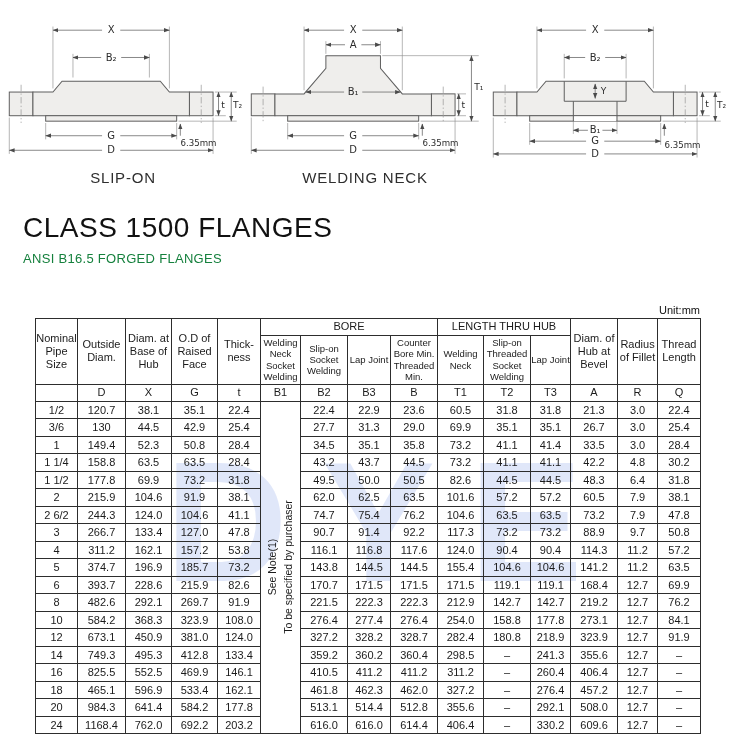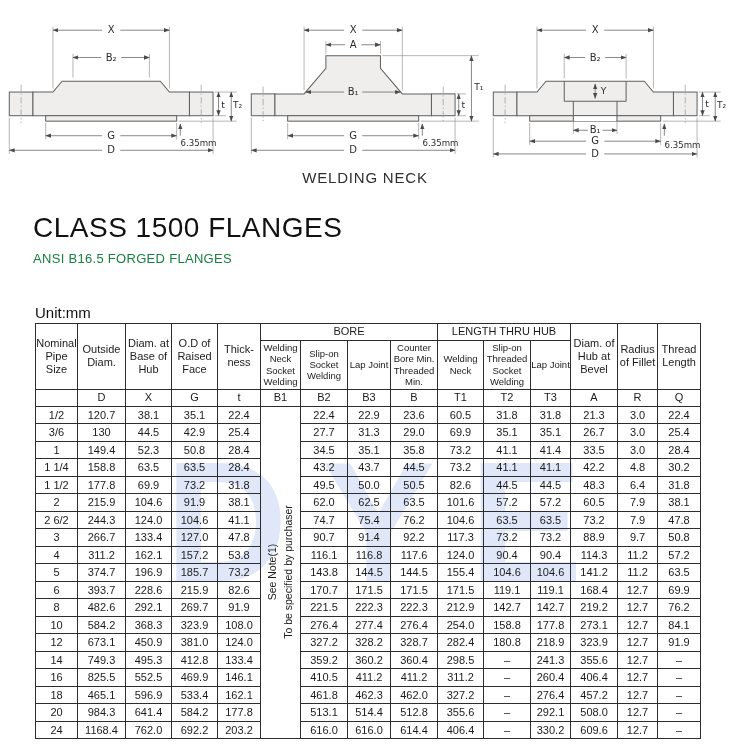--- a/index.html
+++ b/index.html
@@ -15,27 +15,27 @@
   .sline{fill:none;stroke:#5f5f5f;stroke-width:1.1;}
   .cl{stroke:#9a9a9a;stroke-width:.8;stroke-dasharray:7 2.5 1.5 2.5;}
   .ext{stroke:#8c8c8c;stroke-width:.7;}
   .dim{stroke:#6e6e6e;stroke-width:.9;}
   .lbl{font-size:11px;fill:#2c2c2c;text-anchor:middle;font-family:"DejaVu Sans",sans-serif;}
   .lbl.sm{font-size:10px;}
   .lbl.tiny{font-size:9.5px;}
   .lbl.start{text-anchor:start;}
 
   
-  .title-block{margin:26px 0 0 33px;}
+  .title-block{margin:26px 0 0 23px;}
   .page-title{font-size:28px;font-weight:400;letter-spacing:.5px;color:#111;margin:0;}
   .page-subtitle{font-size:13px;color:#15803d;margin-top:7px;letter-spacing:.3px;}
 
   
   .table-wrap{margin:38px 30px 0 35px;position:relative;}
-  .unit{font-size:15px;text-align:left;width:665px;margin-bottom:2px;color:#111;}
+  .unit{font-size:11px;text-align:right;width:665px;margin-bottom:2px;color:#111;}
   table{border-collapse:collapse;table-layout:fixed;width:665px;position:relative;z-index:1;background:transparent;}
   th,td{border:1px solid #2d2d2d;text-align:center;vertical-align:middle;padding:0;overflow:hidden;}
   thead th{font-weight:400;font-size:9.5px;line-height:1.18;text-align:center;}
   tr.group-row th{font-size:11px;height:16px;}
   tr.label-row th{height:48px;}
   tr.letters-row th{font-size:11px;height:16px;font-weight:400;}
   tbody td{font-size:11px;height:16.5px;white-space:nowrap;}
   td.note-cell{position:relative;}
   .note-rot{position:absolute;top:50%;left:50%;transform:translate(-50%,-50%) rotate(-90deg);
             white-space:nowrap;font-size:10.5px;line-height:1.5;text-align:center;color:#1b1b1b;}
@@ -99,20 +99,21 @@
           <text class="lbl sm start" x="241" y="105">t</text>
 
           <line class="ext" x1="194" y1="120" x2="258" y2="120"></line>
           <line class="dim" x1="252" y1="88" x2="252" y2="120" marker-start="url(#ar1)" marker-end="url(#ar1)"></line>
           <text class="lbl sm start" x="254" y="106">T₂</text>
 
           <line class="dim" x1="196" y1="136" x2="196" y2="123" marker-end="url(#ar1)"></line>
           <text class="lbl tiny" x="216" y="147">6.35mm</text>
         </g>
       </svg>
+      <div class="caption">SLIP-ON</div>
     </div>
 
     <div class="diagram">
       <svg viewBox="0 0 266 170">
         <defs>
           <marker id="ar2" viewBox="0 0 8 8" refX="7.5" refY="4" markerWidth="7" markerHeight="7" orient="auto-start-reverse">
             <path d="M0,1 L8,4 L0,7 Z" fill="#4a4a4a"></path>
           </marker>
         </defs>
         <g>

